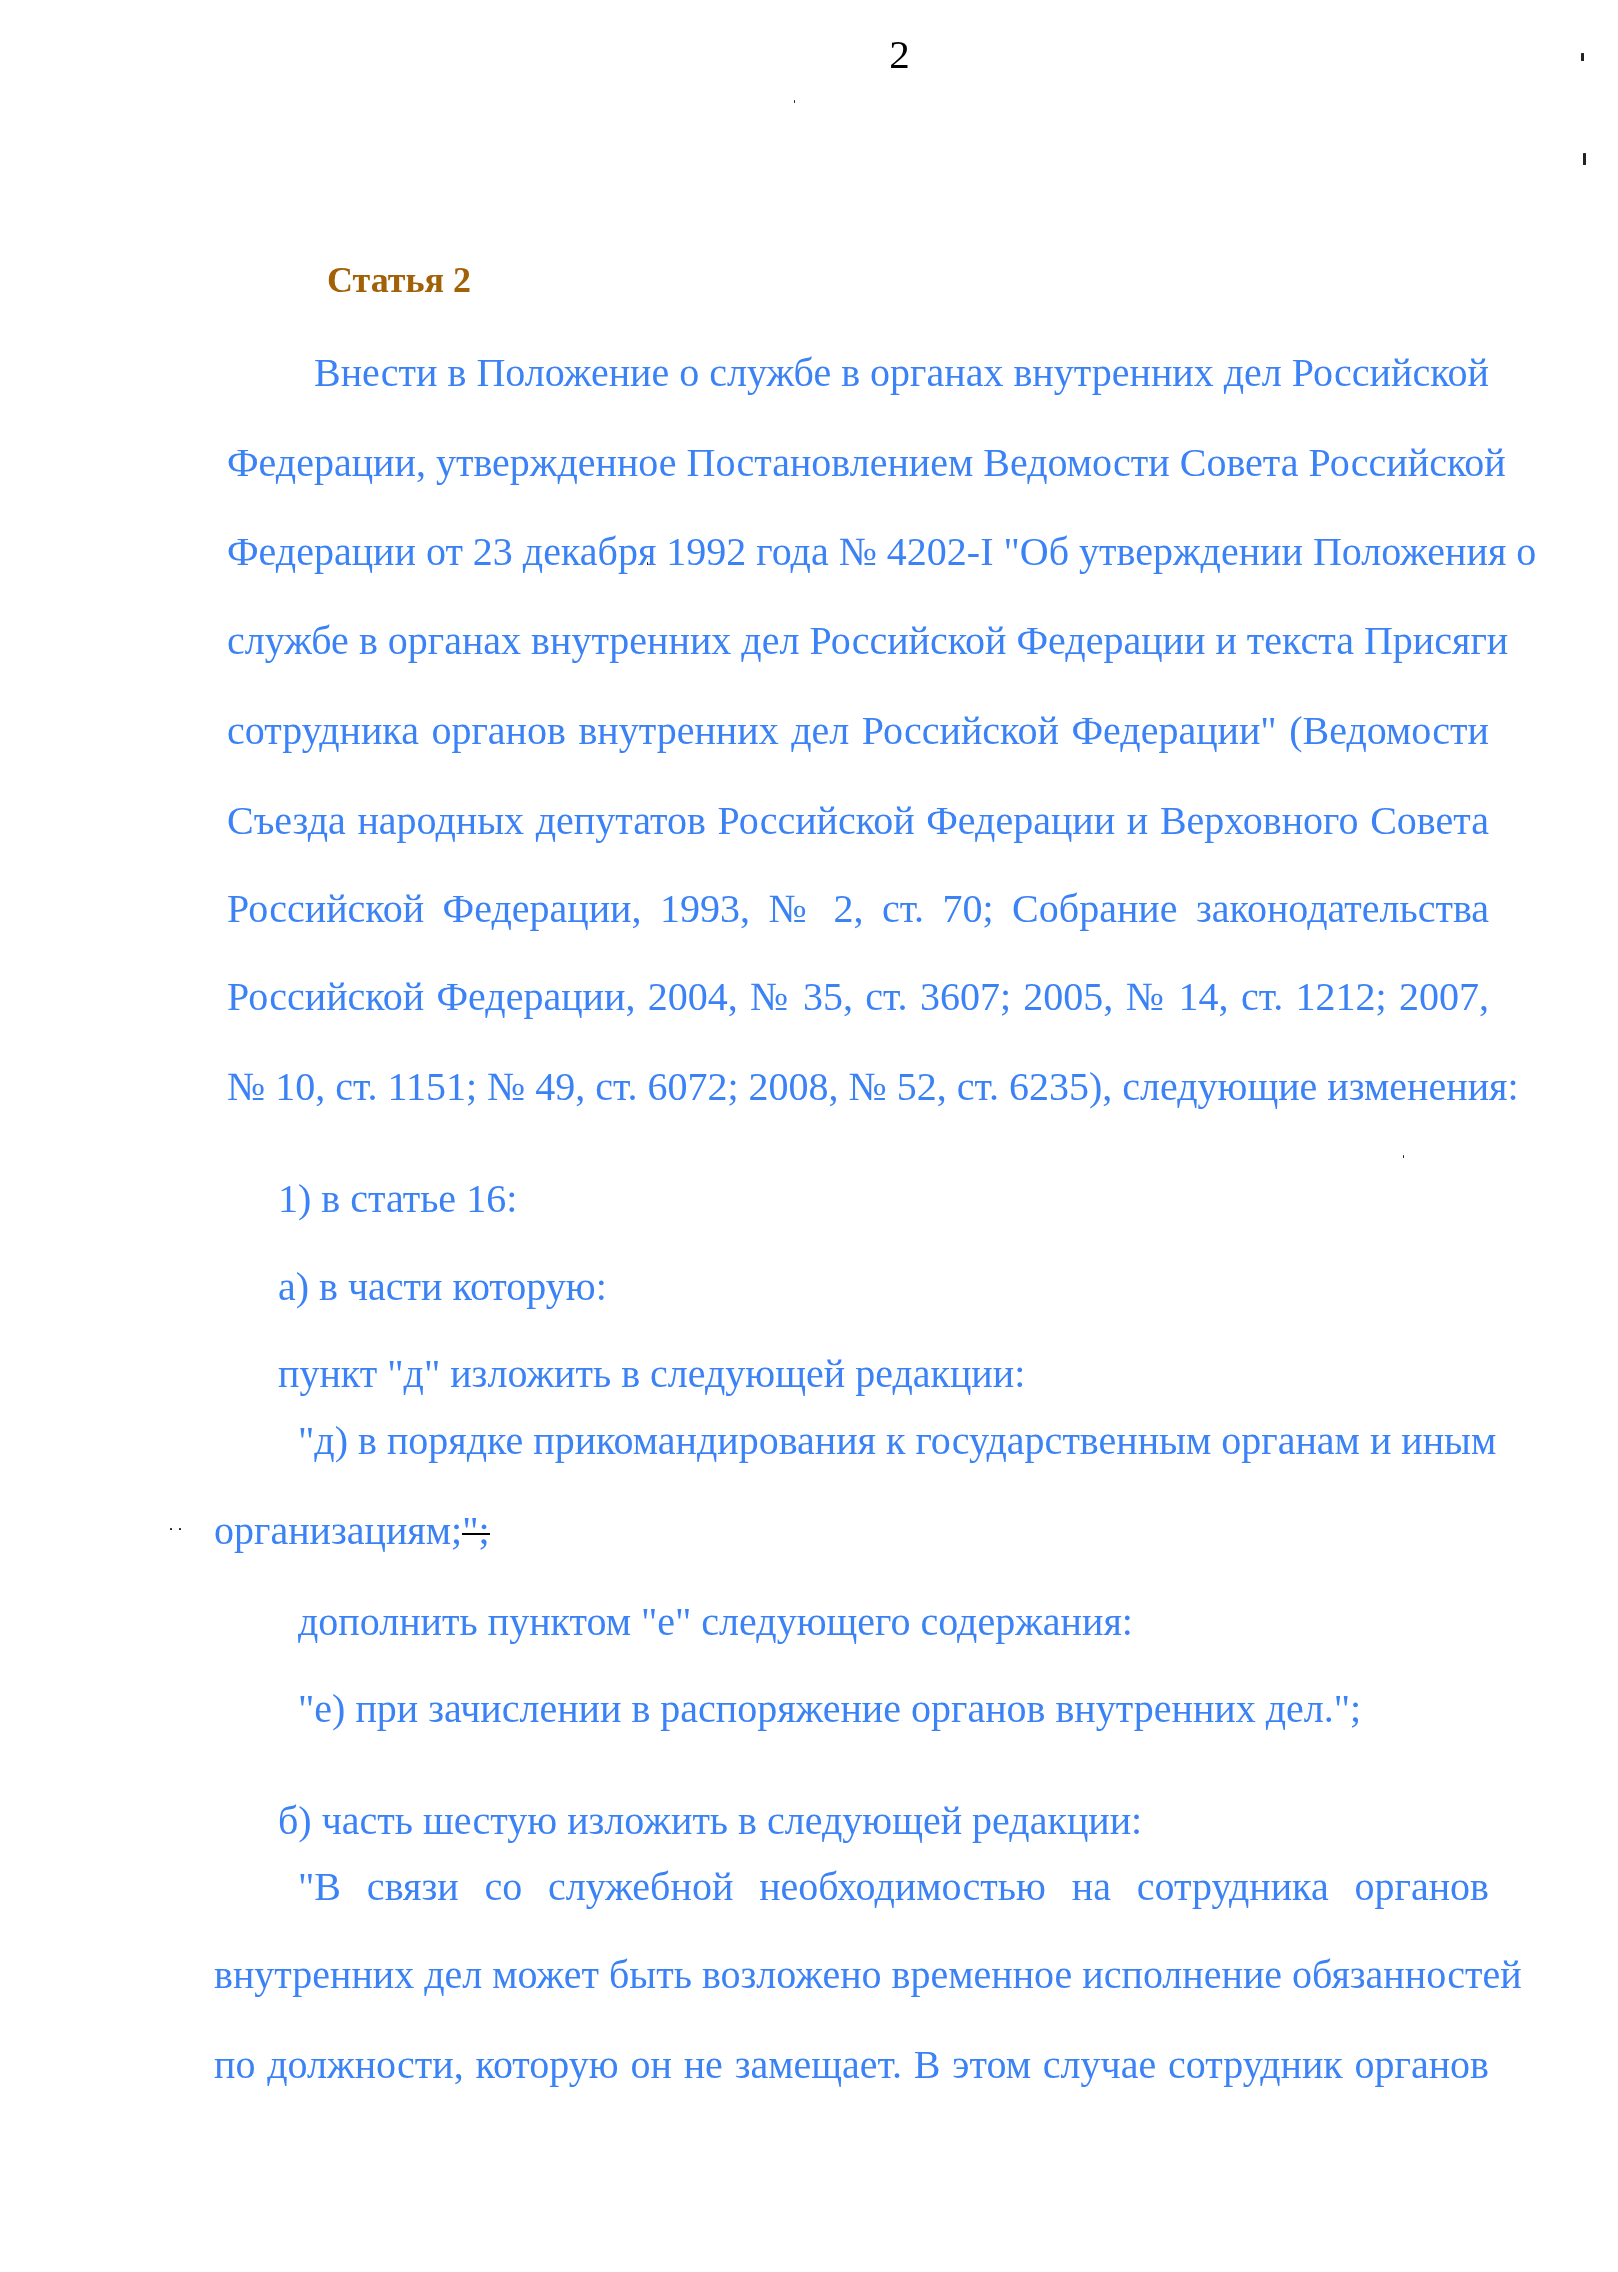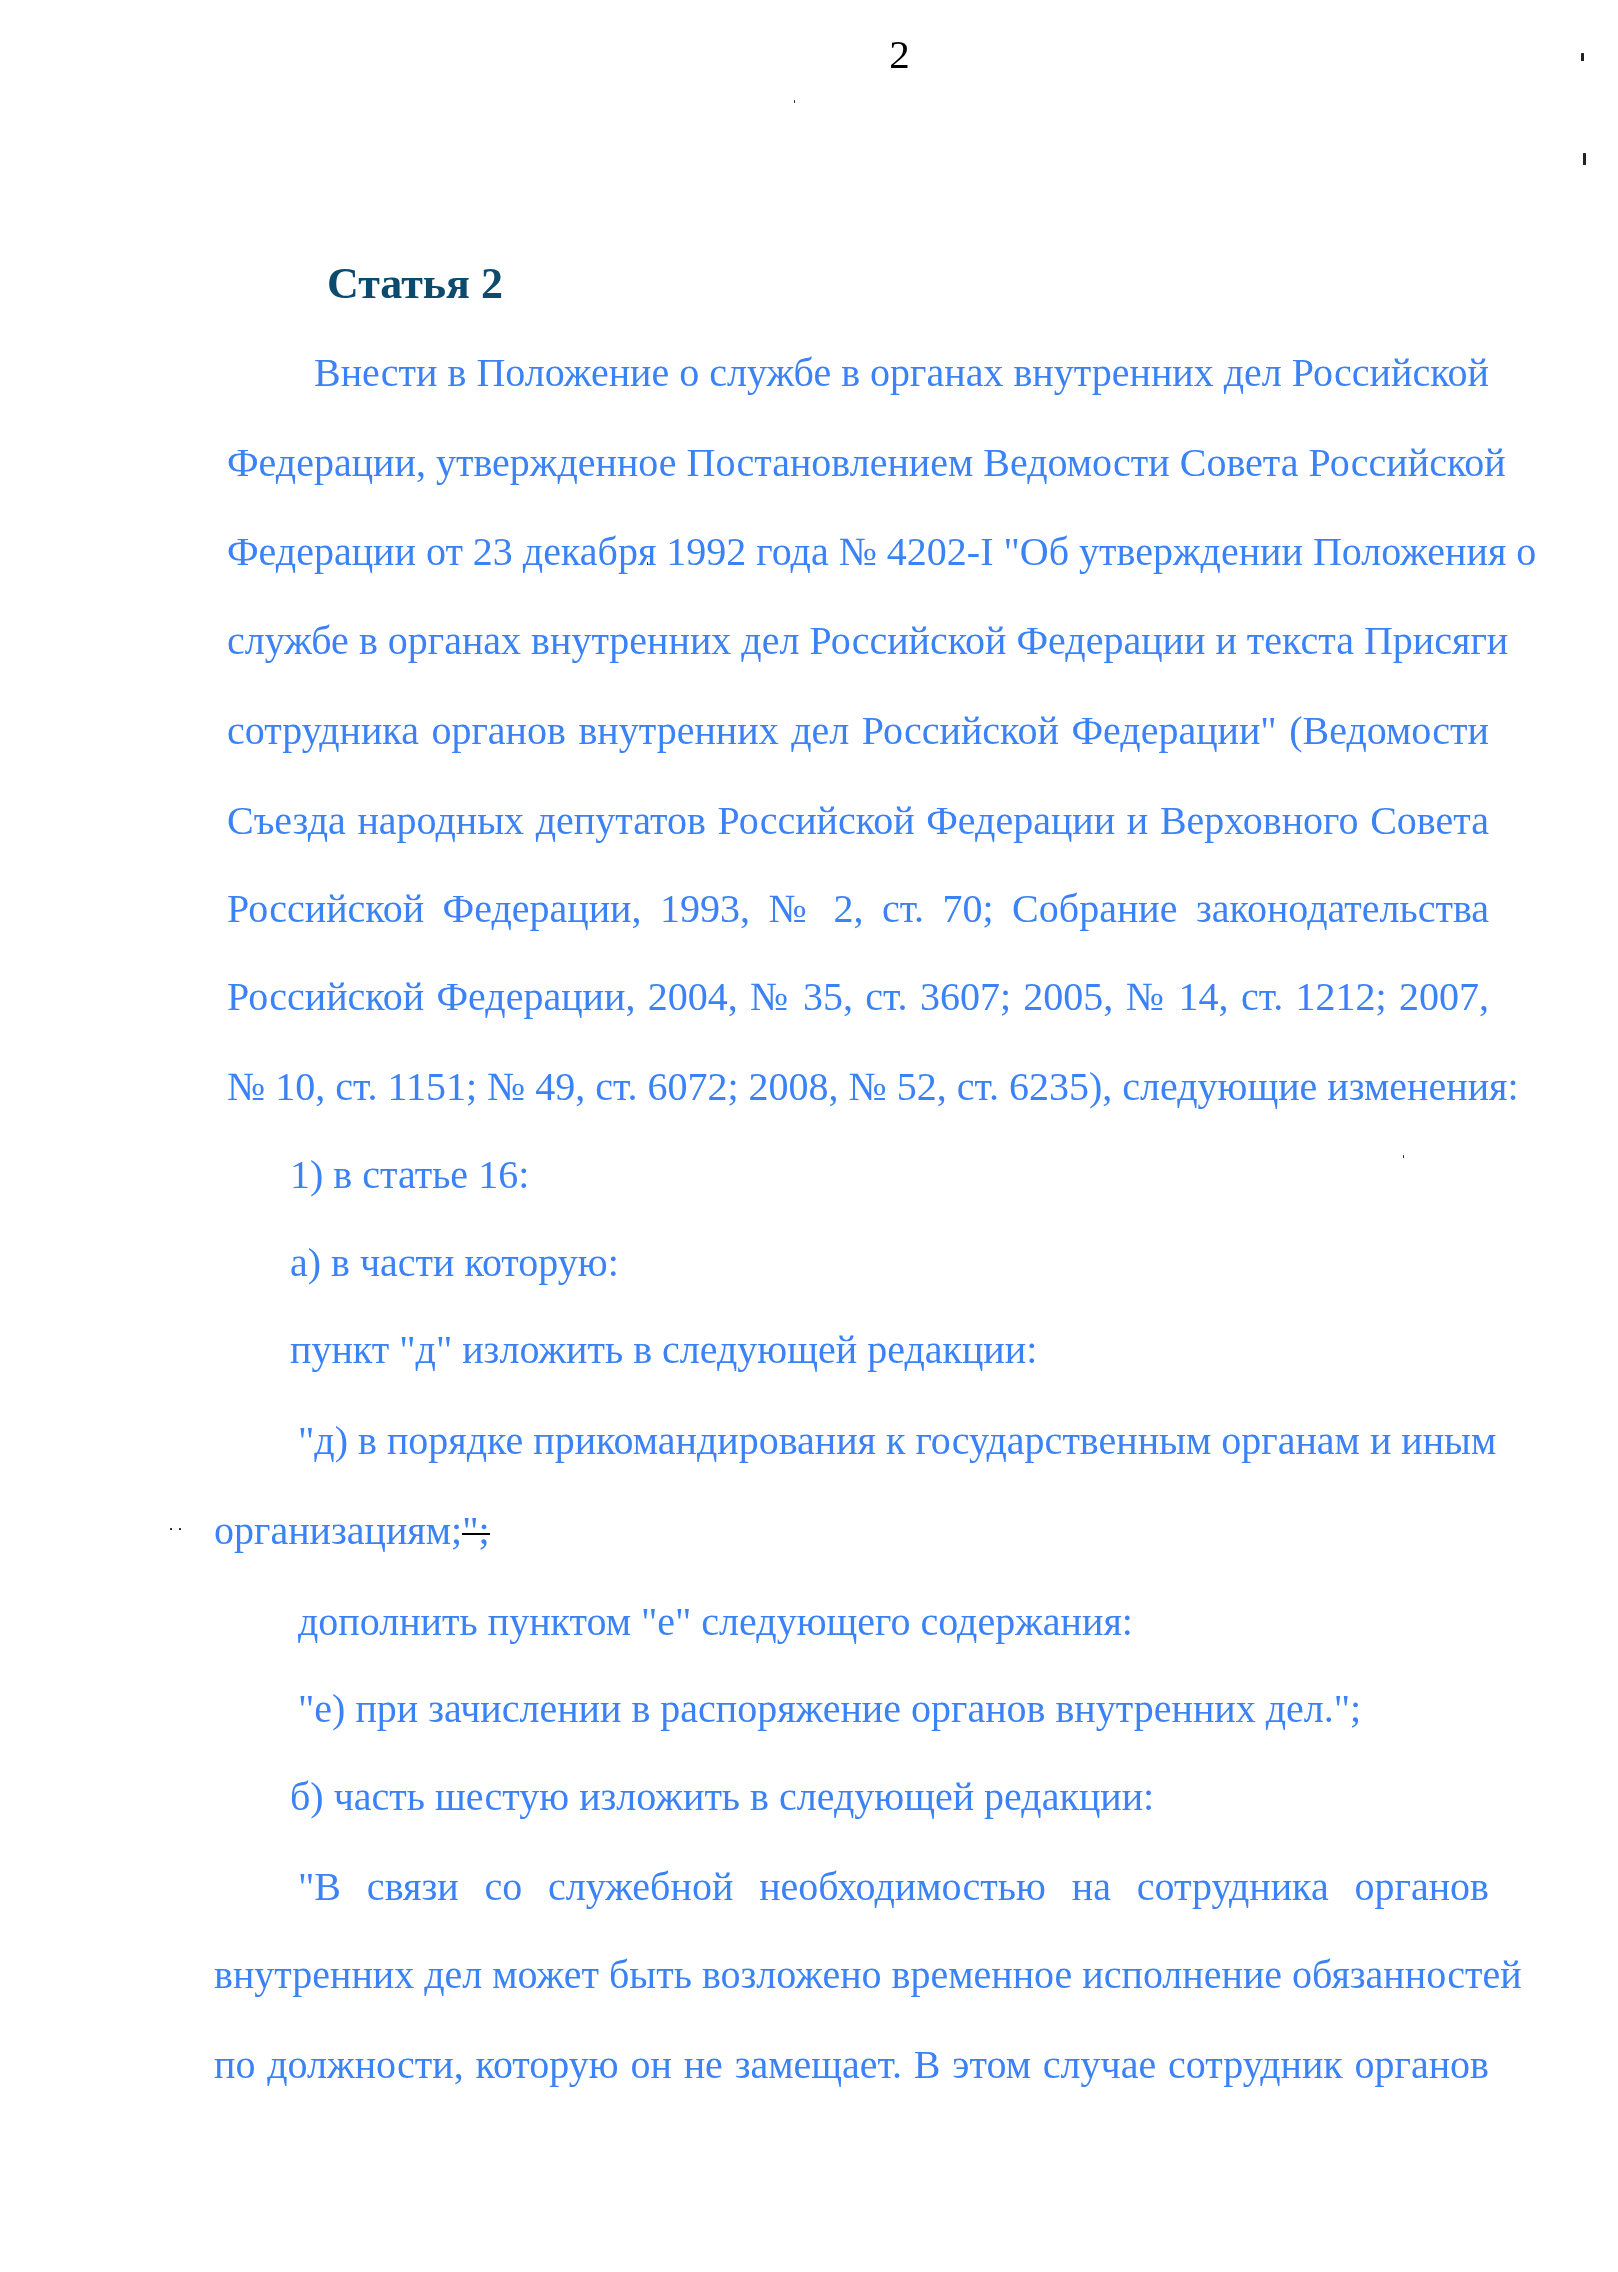--- a/index.html
+++ b/index.html
@@ -5,33 +5,33 @@
   html, body { margin: 0; padding: 0; background: #ffffff; }
   body { width: 1619px; height: 2273px; position: relative; overflow: hidden; }
   .page { position: absolute; left: 0; top: 0; width: 1619px; height: 2273px; background: #ffffff; }
   .pn {
     position: absolute; left: 880px; top: 34px; width: 39px;
     font-family: "Liberation Serif", "DejaVu Serif", serif; font-size: 41px; color: #000;
     line-height: 1; text-align: center;
   }
   .heading {
     position: absolute; left: 327px; top: 262px;
-    font-family: "Liberation Serif", "DejaVu Serif", serif; font-size: 44px; font-weight: bold; color: #0c4a6e;
+    font-family: "Liberation Serif", "DejaVu Serif", serif; font-size: 36px; font-weight: bold; color: #a16207;
     line-height: 1;
   }
   .line {
     position: absolute; left: 227px; width: 1262px;
     font-family: "Liberation Serif", "DejaVu Serif", serif; font-size: 40px; color: #3b82f6;
     line-height: 1; white-space: nowrap;
     text-align: justify; text-align-last: justify;
   }
   .line.short { text-align: left; text-align-last: left; }
   .line.ind { left: 314px; width: 1175px; }
   .line.ind2 { left: 298px; width: 1191px; }
-  .line.ind3 { left: 290px; width: 1204px; }
+  .line.ind3 { left: 278px; width: 1204px; margin-top: 24px; }
   .line.left0 { left: 214px; width: 1275px; }
   .strike { position: relative; }
   .strike-mark {
     position: absolute; left: 0; right: 0; top: 55%; height: 1.9px; background: #000;
   }
   .speck { position: absolute; background: #222; border-radius: 0.6px; }
 </style>
 </head>
 <body>
 

